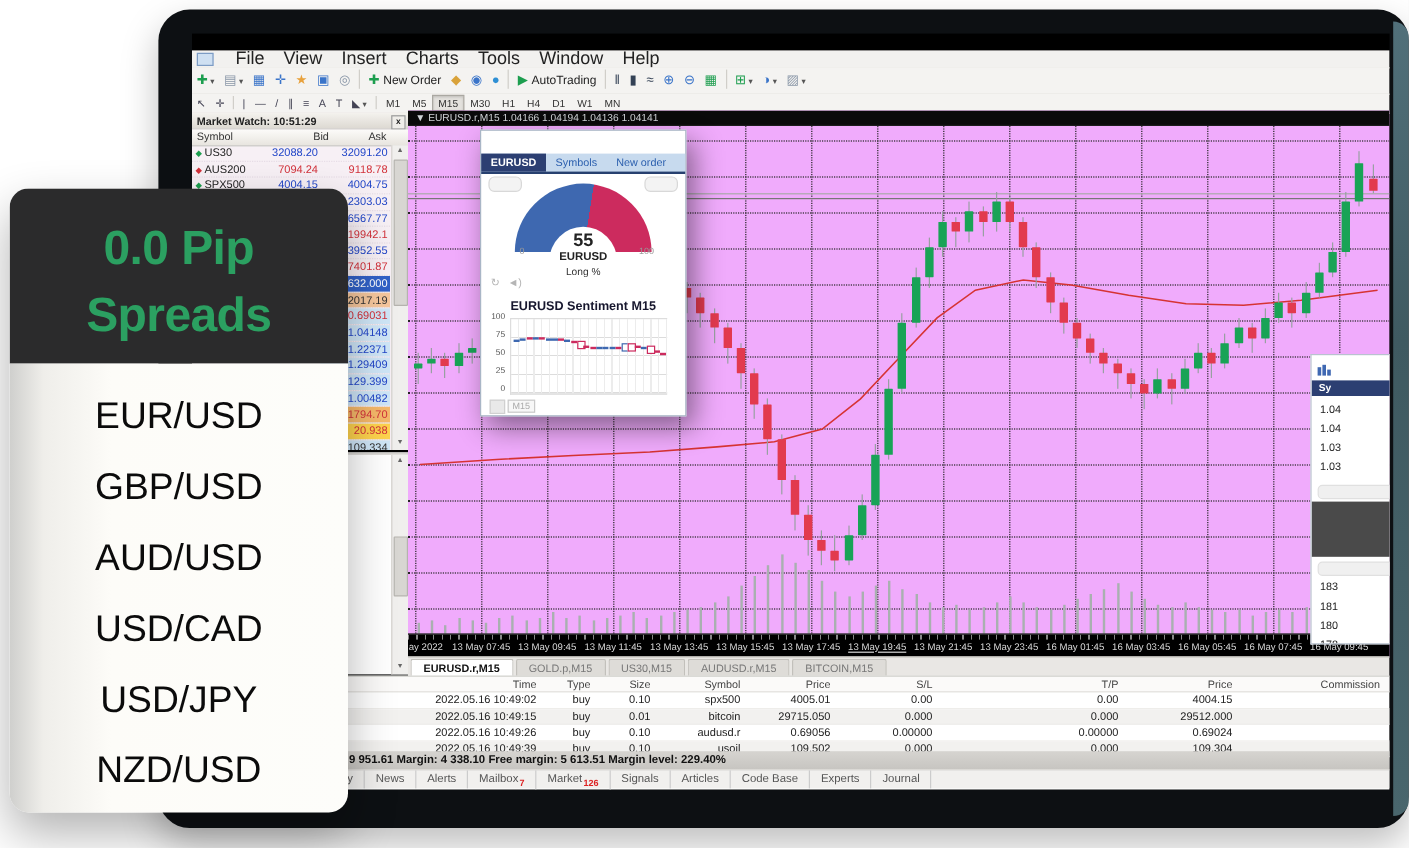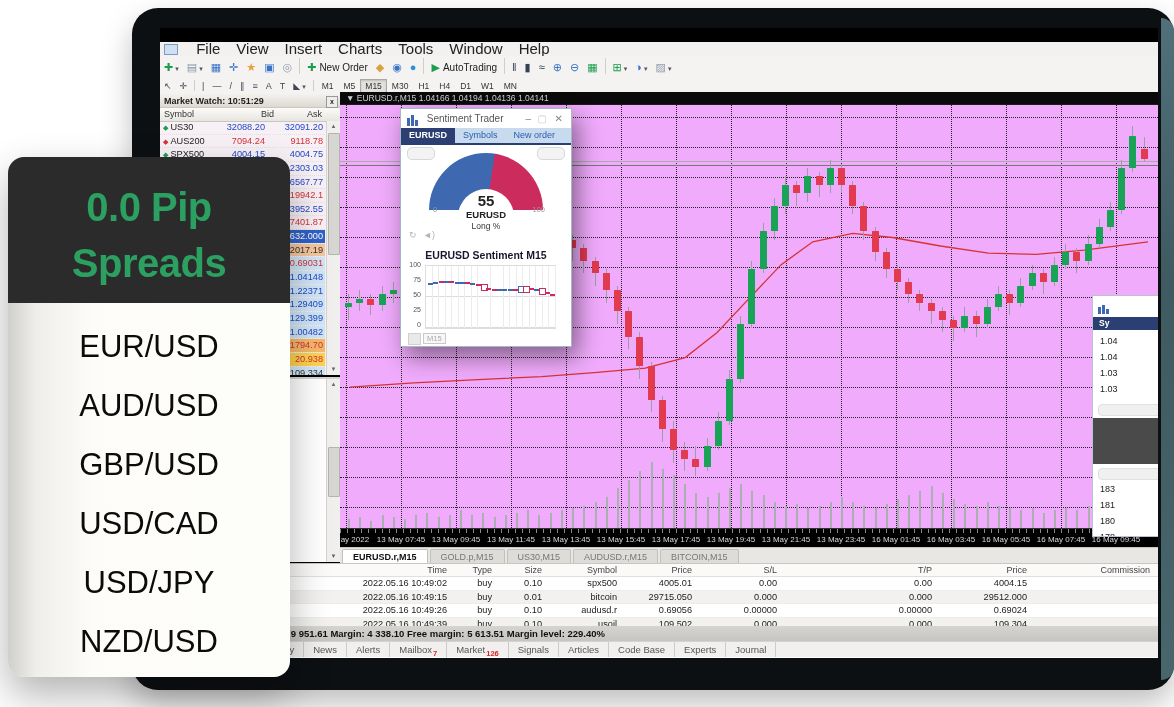--- a/index.html
+++ b/index.html
@@ -509,21 +509,21 @@
           </div>
         <div class="axis" id="chart-axis">
             <div class="comb"></div>
             <div class="axis-label" style="left: 6px;">13 May 2022</div>
             <div class="axis-label" style="left: 61px;">13 May 07:45</div>
             <div class="axis-label" style="left: 116px;">13 May 09:45</div>
             <div class="axis-label" style="left: 171px;">13 May 11:45</div>
             <div class="axis-label" style="left: 226px;">13 May 13:45</div>
             <div class="axis-label" style="left: 281px;">13 May 15:45</div>
             <div class="axis-label" style="left: 336px;">13 May 17:45</div>
-            <div class="axis-label" style="left: 391px;">13 May 19:45</div>
+            <div class="axis-label" style="left: 391px; text-decoration: underline;">13 May 19:45</div>
             <div class="axis-label" style="left: 446px;">13 May 21:45</div>
             <div class="axis-label" style="left: 501px;">13 May 23:45</div>
             <div class="axis-label" style="left: 556px;">16 May 01:45</div>
             <div class="axis-label" style="left: 611px;">16 May 03:45</div>
             <div class="axis-label" style="left: 666px;">16 May 05:45</div>
             <div class="axis-label" style="left: 721px;">16 May 07:45</div>
             <div class="axis-label" style="left: 776px;">16 May 09:45</div>
           </div>
       </div>
 
@@ -590,27 +590,20 @@
         <div class="t-sum">: 9 951.61  Margin: 4 338.10  Free margin: 5 613.51  Margin level: 229.40%</div>
         <div class="b-tabs" id="b-tabs"><span class="b-tab">ory</span><span class="b-tab">News</span><span class="b-tab">Alerts</span><span class="b-tab">Mailbox<span class="b-badge">7</span></span><span class="b-tab">Market<span class="b-badge">126</span></span><span class="b-tab">Signals</span><span class="b-tab">Articles</span><span class="b-tab">Code Base</span><span class="b-tab">Experts</span><span class="b-tab">Journal</span></div>
       </div>
 
       <div class="side" id="side-panel">
         <span class="p-bars"><i style="height:7px"></i><i style="height:9px"></i><i style="height:5px"></i></span>
         <div class="side-head">Sy</div>
       <div class="side-val" style="top: 40px;">1.04</div><div class="side-val" style="top: 56px;">1.04</div><div class="side-val" style="top: 72px;">1.03</div><div class="side-val" style="top: 88px;">1.03</div><div class="side-pill" style="top: 108px;"></div><div class="side-dark" style="top: 122px;"></div><div class="side-pill" style="top: 172px;"></div><div class="side-val" style="top: 188px;">183</div><div class="side-val" style="top: 204px;">181</div><div class="side-val" style="top: 220px;">180</div><div class="side-val" style="top: 236px;">178</div></div>
 
       <div class="popup">
-        <div class="p-title">
-          <span class="p-bars"><i style="height:8px"></i><i style="height:11px"></i><i style="height:6px"></i></span>
-          <span>Sentiment Trader</span>
-          <span class="p-ctrl" style="right:40px">–</span>
-          <span class="p-ctrl" style="right:24px;color:#ccc">▢</span>
-          <span class="p-ctrl" style="right:8px">✕</span>
-        </div>
         <div class="p-tabs" id="p-tabs"><span class="p-tab active">EURUSD</span><span class="p-tab">Symbols</span><span class="p-tab">New order</span></div>
         <div class="gauge-wrap">
           <div class="pill" style="left:6px;top:2px"></div>
           <div class="pill" style="right:6px;top:2px"></div>
           <div class="gauge" id="gauge" style="background: conic-gradient(from 270deg at 50% 100%, rgb(62, 104, 176) 0deg, rgb(62, 104, 176) 99deg, rgb(204, 43, 94) 99deg, rgb(204, 43, 94) 180deg);">
               <div class="gauge-hole"></div>
             </div>
           <div class="g-min" style="left:32px">0</div>
           <div class="g-max" style="right:26px">100</div>
           <div class="g-val">55</div>
@@ -664,21 +657,21 @@
 
   <div class="card">
     <div class="card-top">
       <div class="card-head" id="card-head" style="color: rgb(43, 160, 97);">
         <div>0.0 Pip</div>
         <div>Spreads</div>
       </div>
     </div>
     <div class="card-bottom" id="card-pairs" style="padding-top:14px">
         <div class="pair">EUR/USD</div>
+        <div class="pair">GBP/USD</div>
         <div class="pair">AUD/USD</div>
-        <div class="pair">GBP/USD</div>
         <div class="pair">USD/CAD</div>
         <div class="pair">USD/JPY</div>
         <div class="pair">NZD/USD</div>
       </div>
   </div>
 
 </div>
 
 </body></html>

